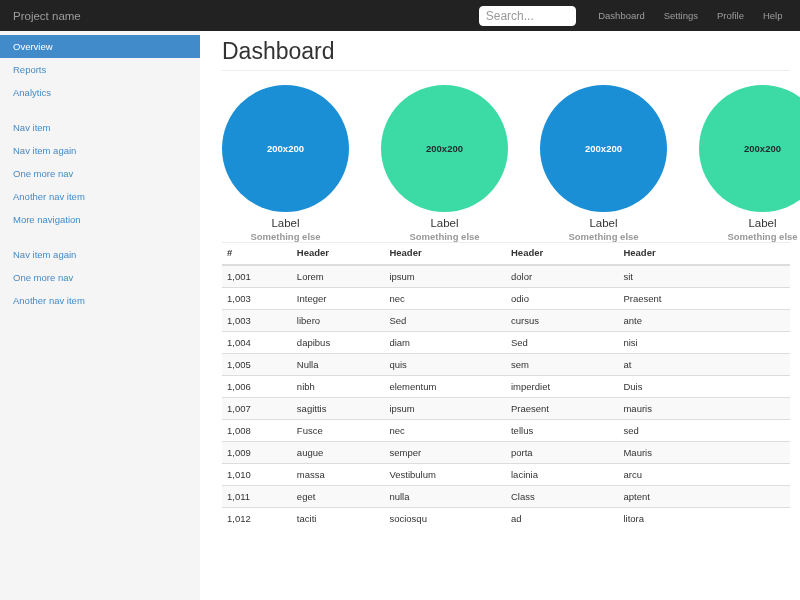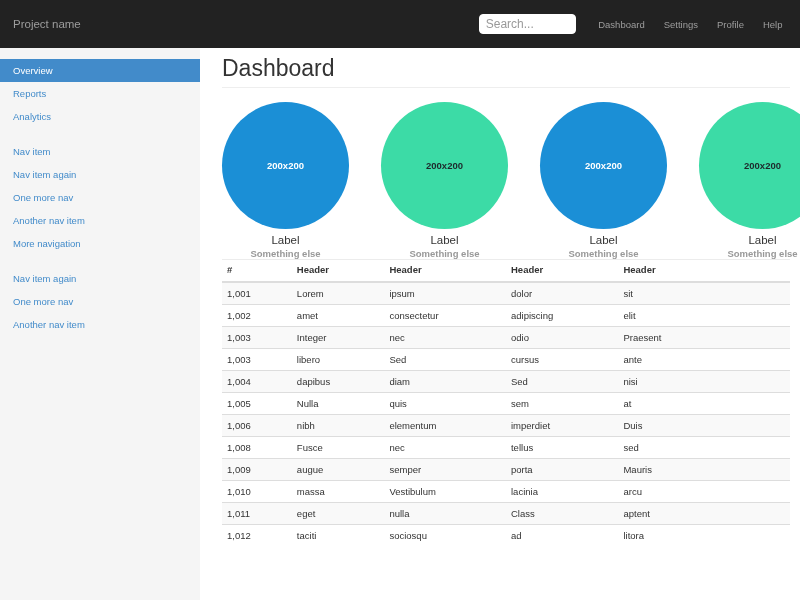--- a/index.html
+++ b/index.html
@@ -7,21 +7,21 @@
     padding: 0;
     width: 800px;
     height: 600px;
     overflow: hidden;
     background: #fff;
     font-family: "Liberation Sans", "DejaVu Sans", sans-serif;
     color: #333;
   }
   
   .navbar {
-    height: 48px;
+    height: 31px;
     background: #222;
     display: flex;
     align-items: center;
     justify-content: space-between;
   }
   .brand {
     color: #9d9d9d;
     font-size: 11.5px;
     padding-left: 13px;
     text-decoration: none;
@@ -53,21 +53,21 @@
     cursor: pointer;
   }
   
   .app {
     display: flex;
     height: 569px;
   }
   .sidebar {
     width: 200px;
     background: #f5f5f5;
-    padding-top: 11px;
+    padding-top: 4px;
     box-sizing: border-box;
     flex-shrink: 0;
   }
   .nav-group {
     list-style: none;
     margin: 0 0 12px 0;
     padding: 0;
   }
   .nav-item {
     display: block;
@@ -265,27 +265,20 @@
       </thead>
       <tbody>
           <tr>
             <td>1,001</td>
             <td>Lorem</td>
             <td>ipsum</td>
             <td>dolor</td>
             <td>sit</td>
           </tr>
           <tr>
-            <td>1,002</td>
-            <td>amet</td>
-            <td>consectetur</td>
-            <td>adipiscing</td>
-            <td>elit</td>
-          </tr>
-          <tr>
             <td>1,003</td>
             <td>Integer</td>
             <td>nec</td>
             <td>odio</td>
             <td>Praesent</td>
           </tr>
           <tr>
             <td>1,003</td>
             <td>libero</td>
             <td>Sed</td>
@@ -307,20 +300,27 @@
             <td>at</td>
           </tr>
           <tr>
             <td>1,006</td>
             <td>nibh</td>
             <td>elementum</td>
             <td>imperdiet</td>
             <td>Duis</td>
           </tr>
           <tr>
+            <td>1,007</td>
+            <td>sagittis</td>
+            <td>ipsum</td>
+            <td>Praesent</td>
+            <td>mauris</td>
+          </tr>
+          <tr>
             <td>1,008</td>
             <td>Fusce</td>
             <td>nec</td>
             <td>tellus</td>
             <td>sed</td>
           </tr>
           <tr>
             <td>1,009</td>
             <td>augue</td>
             <td>semper</td>

